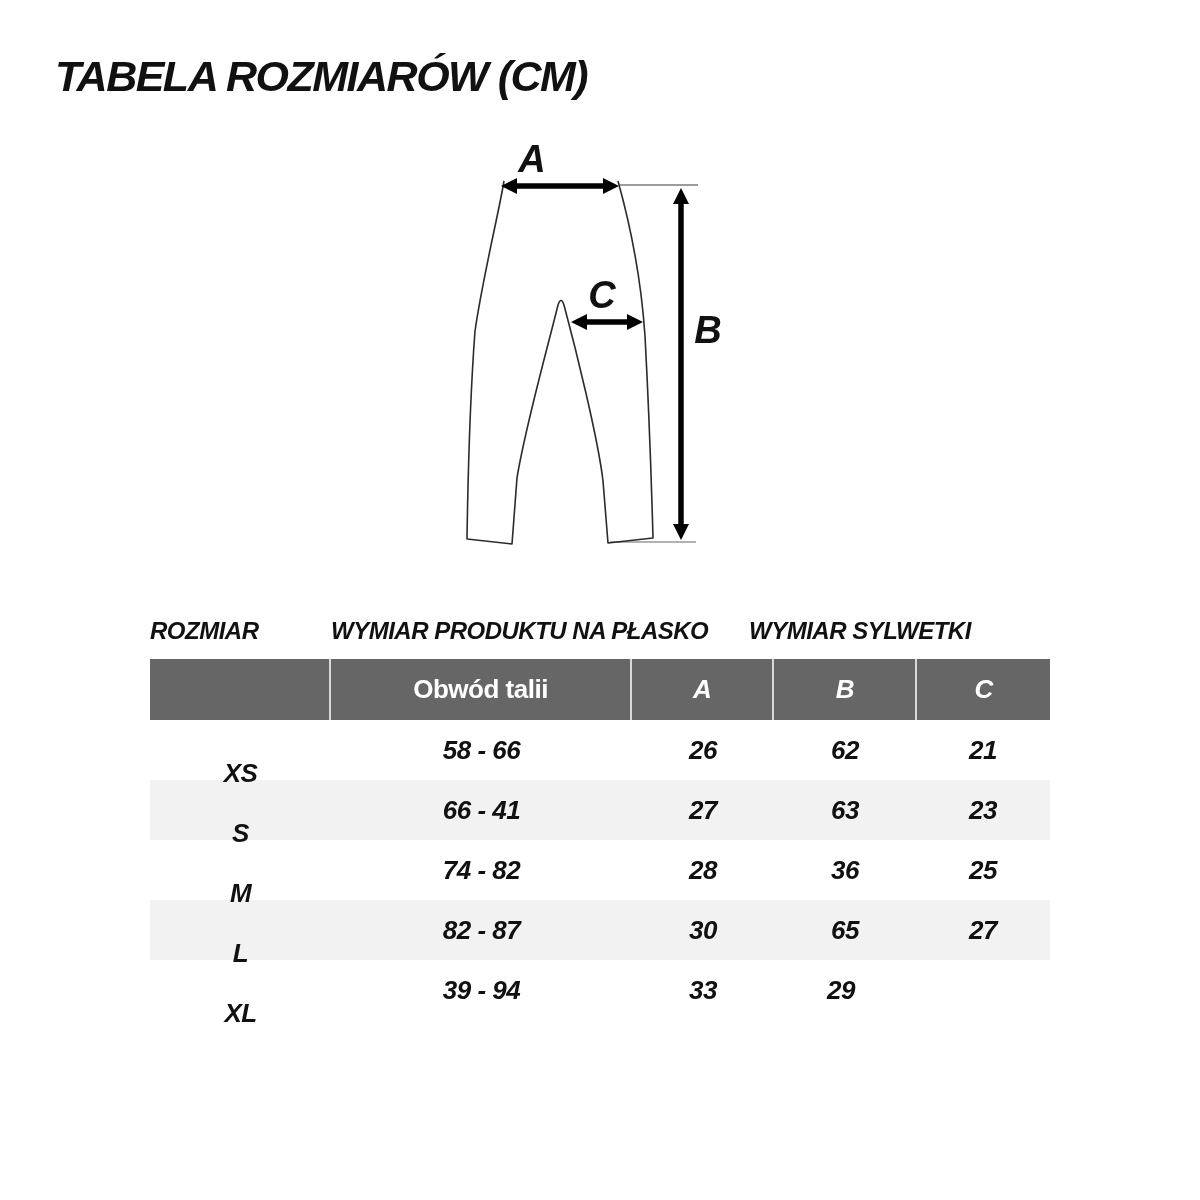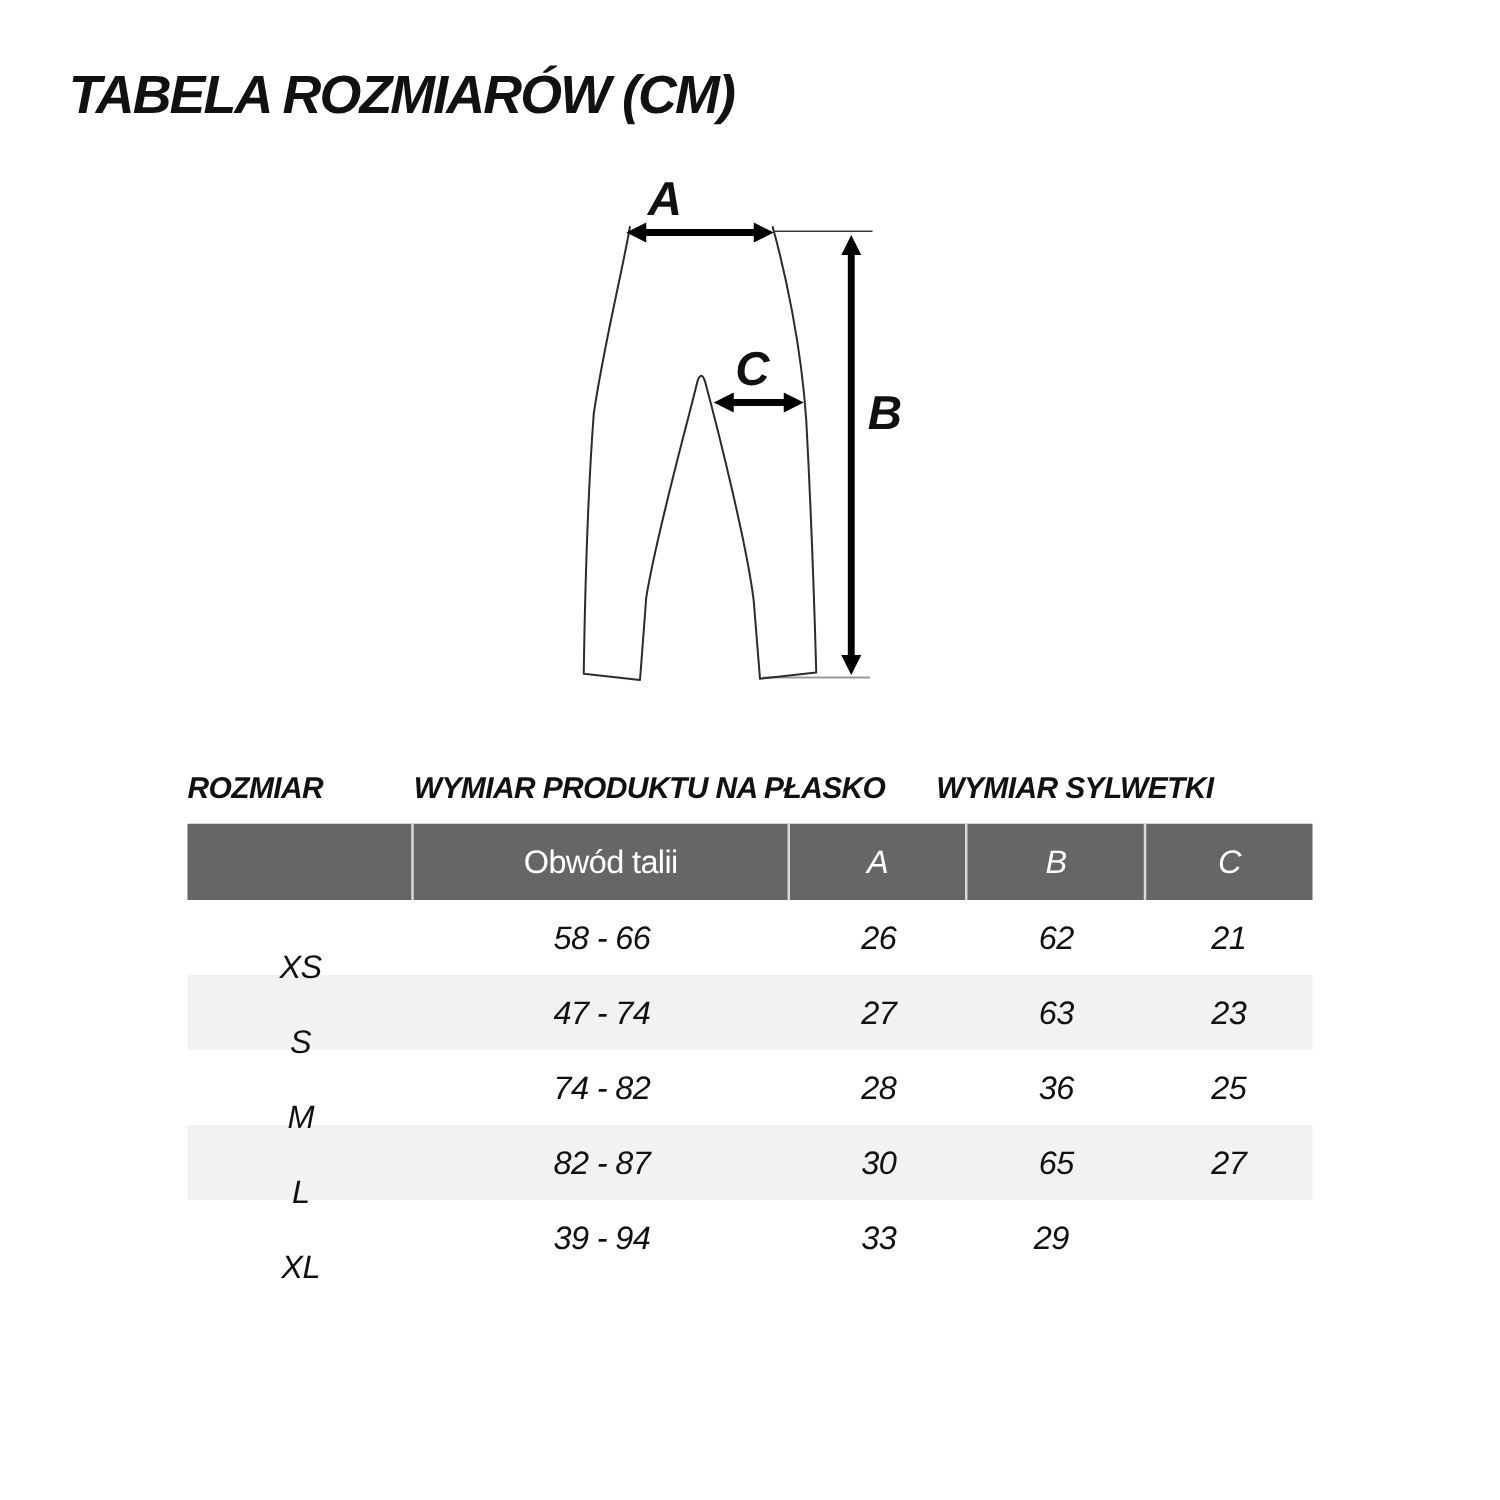--- a/index.html
+++ b/index.html
@@ -80,21 +80,21 @@
     height: 61px;
     background: #666666;
     color: #ffffff;
   }
   .tr.stripe { background: #f2f2f2; }
   .td {
     display: flex;
     align-items: center;
     justify-content: center;
     font-size: 26px;
-    font-weight: normal;
+    font-weight: bold;
     font-style: italic;
     letter-spacing: -0.5px;
   }
   .col-size    { width: 181px; margin-top: 47px; }
   .col-measure { width: 301px; }
   .col-a, .col-b { width: 142px; }
   .col-c       { width: 134px; }
   .header-row .td { border-left: 2px solid #d9d9d9; }
   .header-row .td.col-size { border-left: none; }
   .header-row .td.col-measure { font-style: normal; }
@@ -166,21 +166,21 @@
     <div class="tr">
       <div class="td col-size">XS</div>
       <div class="td col-measure">58 - 66</div>
       <div class="td col-a">26</div>
       <div class="td col-b">62</div>
       <div class="td col-c">21</div>
     </div>
 
     <div class="tr stripe">
       <div class="td col-size">S</div>
-      <div class="td col-measure">47 - 74</div>
+      <div class="td col-measure">66 - 41</div>
       <div class="td col-a">27</div>
       <div class="td col-b">63</div>
       <div class="td col-c">23</div>
     </div>
 
     <div class="tr">
       <div class="td col-size">M</div>
       <div class="td col-measure">74 - 82</div>
       <div class="td col-a">28</div>
       <div class="td col-b">36</div>

